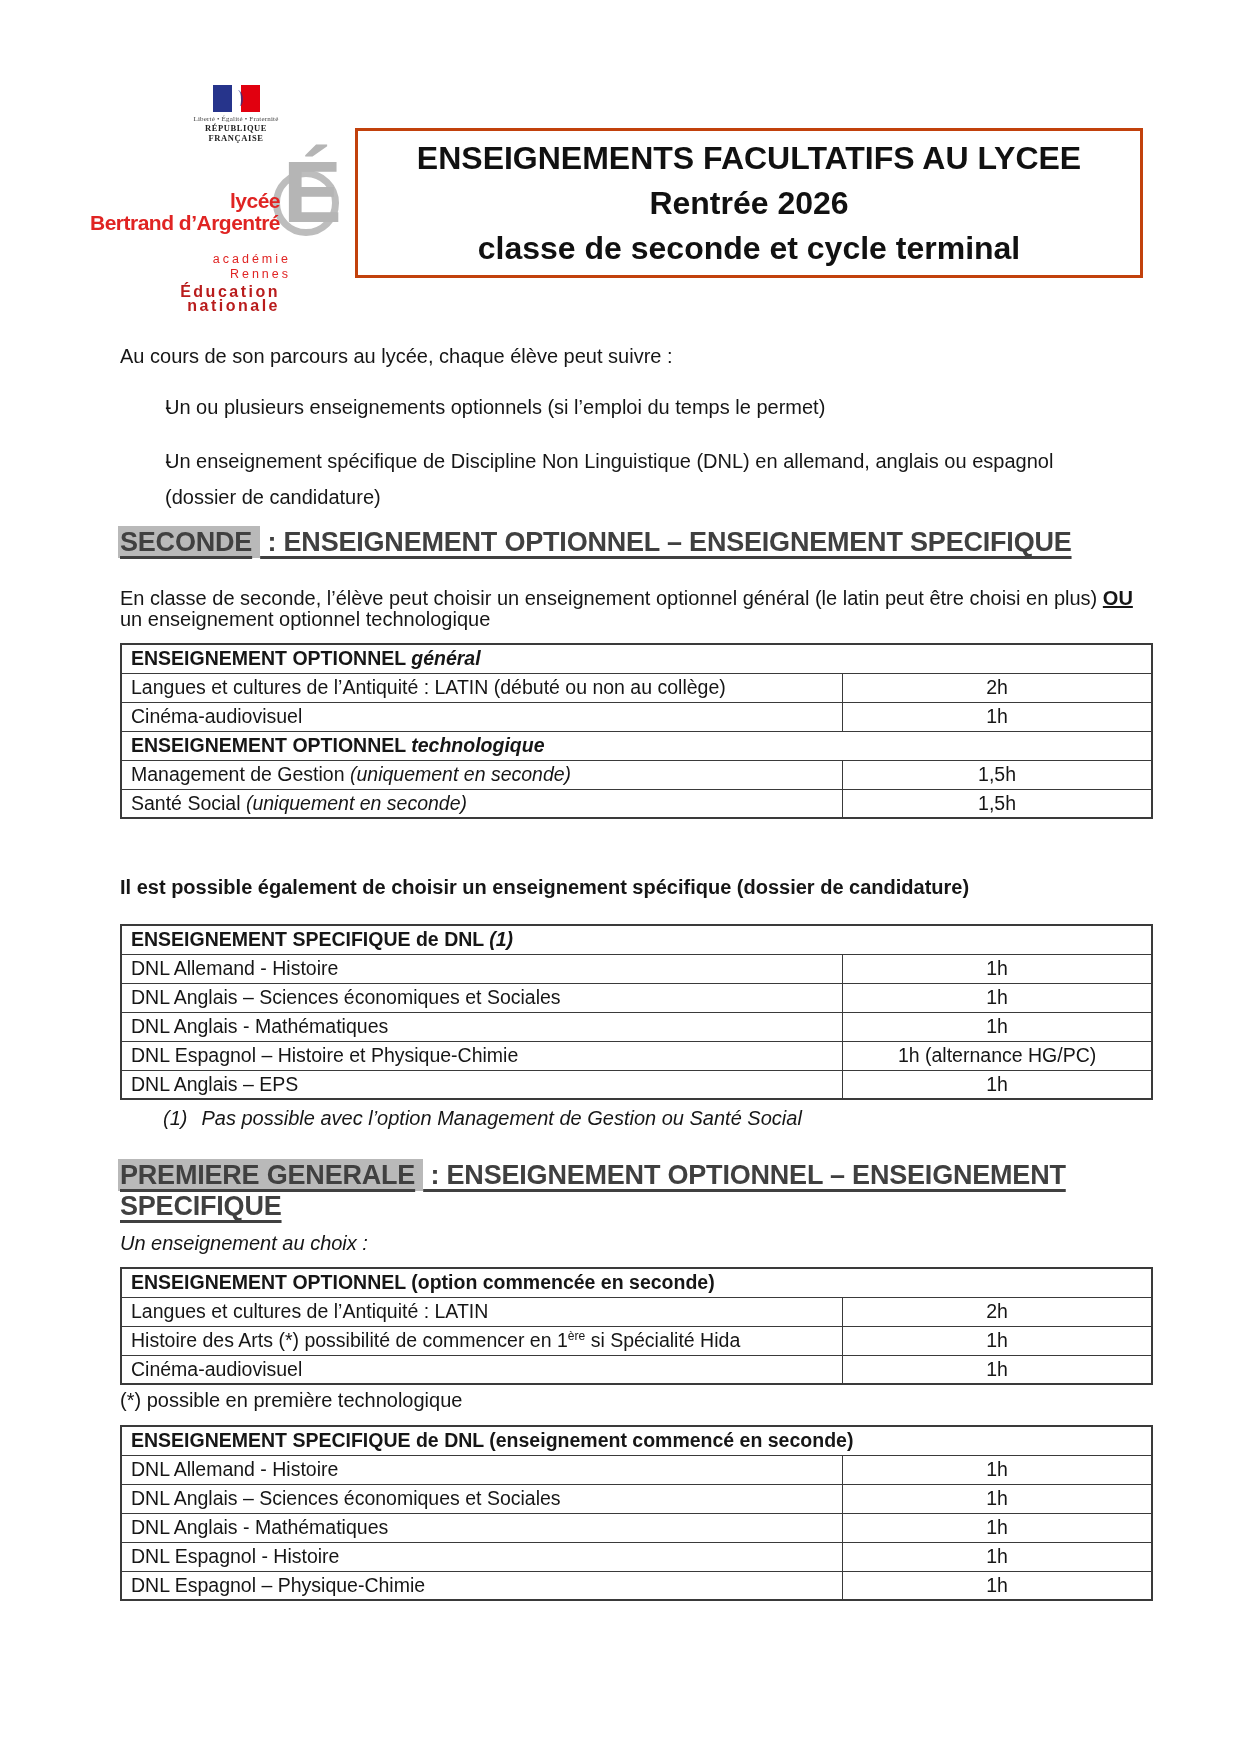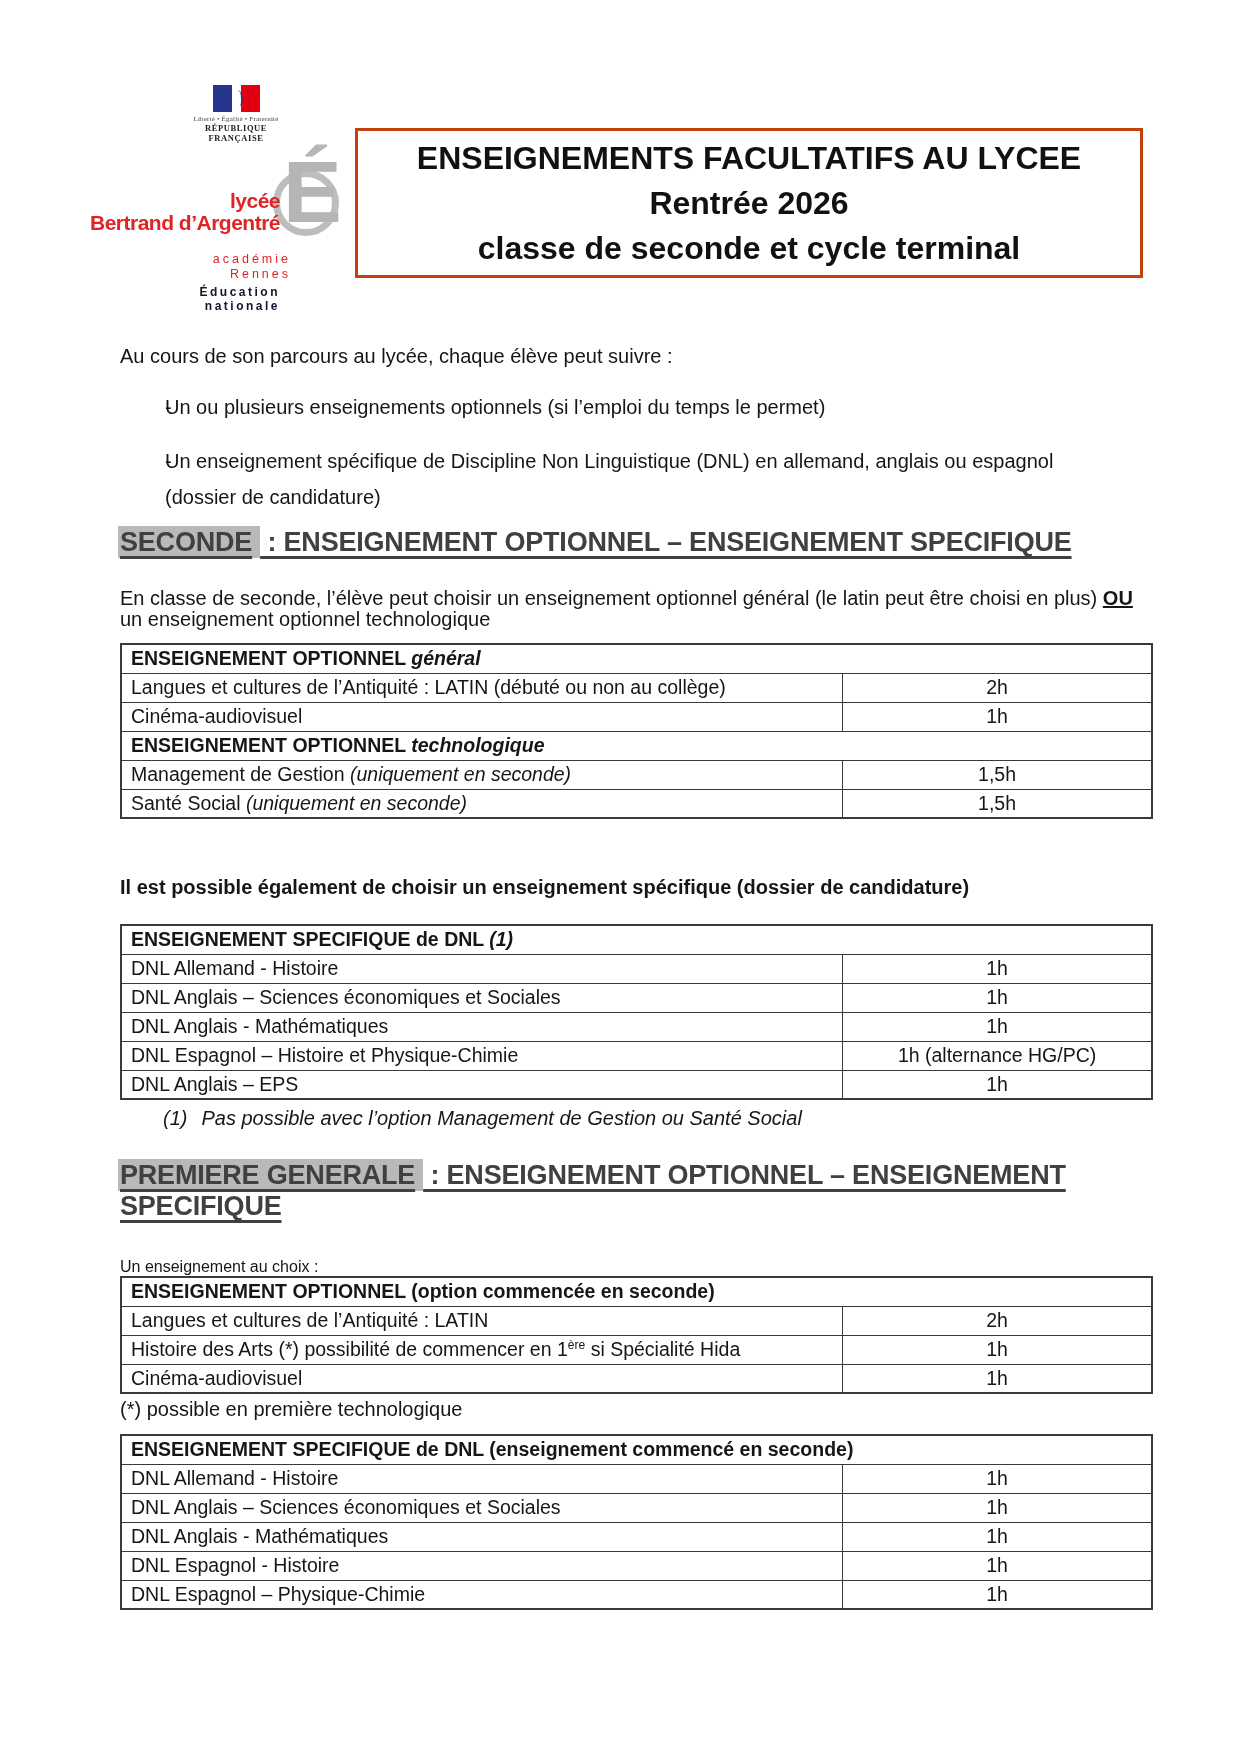--- a/index.html
+++ b/index.html
@@ -28,21 +28,21 @@
   .academy-circle { position: absolute; left: 273px; top: 170px; width: 66px; height: 66px;
                     border: 7px solid #bdbdbd; border-radius: 50%; }
   .academy-e { position: absolute; left: 283px; top: 148px; font-size: 88px; line-height: 88px;
                font-weight: bold; color: #b5b5b5; }
 
   .lycee-name { position: absolute; left: 60px; top: 190px; width: 220px; text-align: right;
                 color: #e02423; font-size: 21px; line-height: 22px; font-weight: bold; letter-spacing: -0.5px; }
   .academie { position: absolute; left: 131px; top: 252px; width: 160px; text-align: right;
               color: #e02423; font-size: 12.5px; line-height: 14.5px; font-weight: normal; letter-spacing: 3px; }
   .education { position: absolute; left: 120px; top: 285px; width: 160px; text-align: right;
-               color: #0f172a; font-size: 12px; line-height: 14px; font-weight: bold; letter-spacing: 2.5px; }
+               color: #b91c1c; font-size: 16px; line-height: 14px; font-weight: bold; letter-spacing: 2.5px; }
 
   .title-box { position: absolute; left: 355px; top: 128px; width: 788px; height: 150px;
                border: 3px solid #c2410c; display: flex; flex-direction: column;
                justify-content: center; align-items: center;
                font-size: 32px; font-weight: bold; line-height: 45px; color: #111; }
 
   
   .content { padding: 0 88px 0 120px; }
 
   .intro { margin-top: 45px; font-size: 20px; }
@@ -58,35 +58,35 @@
                      letter-spacing: -0.2px; }
   .hl { background: #b9b9b9; padding: 1px 8px 1px 2px; margin-left: -2px; }
 
   .para { margin-top: 30px; font-size: 20px; line-height: 21px; }
   .bold-underline { font-weight: bold; text-decoration: underline; text-decoration-thickness: 2px; }
 
   table.doc-table { width: 100%; border-collapse: collapse; table-layout: fixed;
                     border: 2px solid #3a3a3a; font-size: 19.5px; }
   table.t1 { margin-top: 13px; }
   table.t2 { margin-top: 25px; }
-  table.t3 { margin-top: 0; }
+  table.t3 { margin-top: 12px; }
   table.t4 { margin-top: 13px; }
   .doc-table td { border: 1.5px solid #3a3a3a; height: 29px; padding: 1px 9px; vertical-align: middle; }
   .doc-table td.hours { text-align: center; padding: 1px 4px; }
   .doc-table tr.th-row td { font-weight: bold; }
   .bi { font-style: italic; }
   .note-it { font-style: italic; }
   sup.ord { font-size: 0.62em; vertical-align: super; line-height: 0; }
 
   .bold-note { margin-top: 57px; font-size: 20px; font-weight: bold; }
 
   .footnote { margin-top: 7px; font-size: 20px; font-style: italic; padding-left: 43px; }
   .fn-marker { margin-right: 14px; }
 
-  .subtitle { margin-top: 36px; font-size: 16px; }
+  .subtitle { margin-top: 10px; font-size: 20px; font-style: italic; }
   .star-note { margin-top: 4px; font-size: 20px; }
 
   .h2-premiere { margin-top: 30px; }
 </style>
 </head>
 <body>
 
 <div class="page">
 
   <header class="doc-header">

